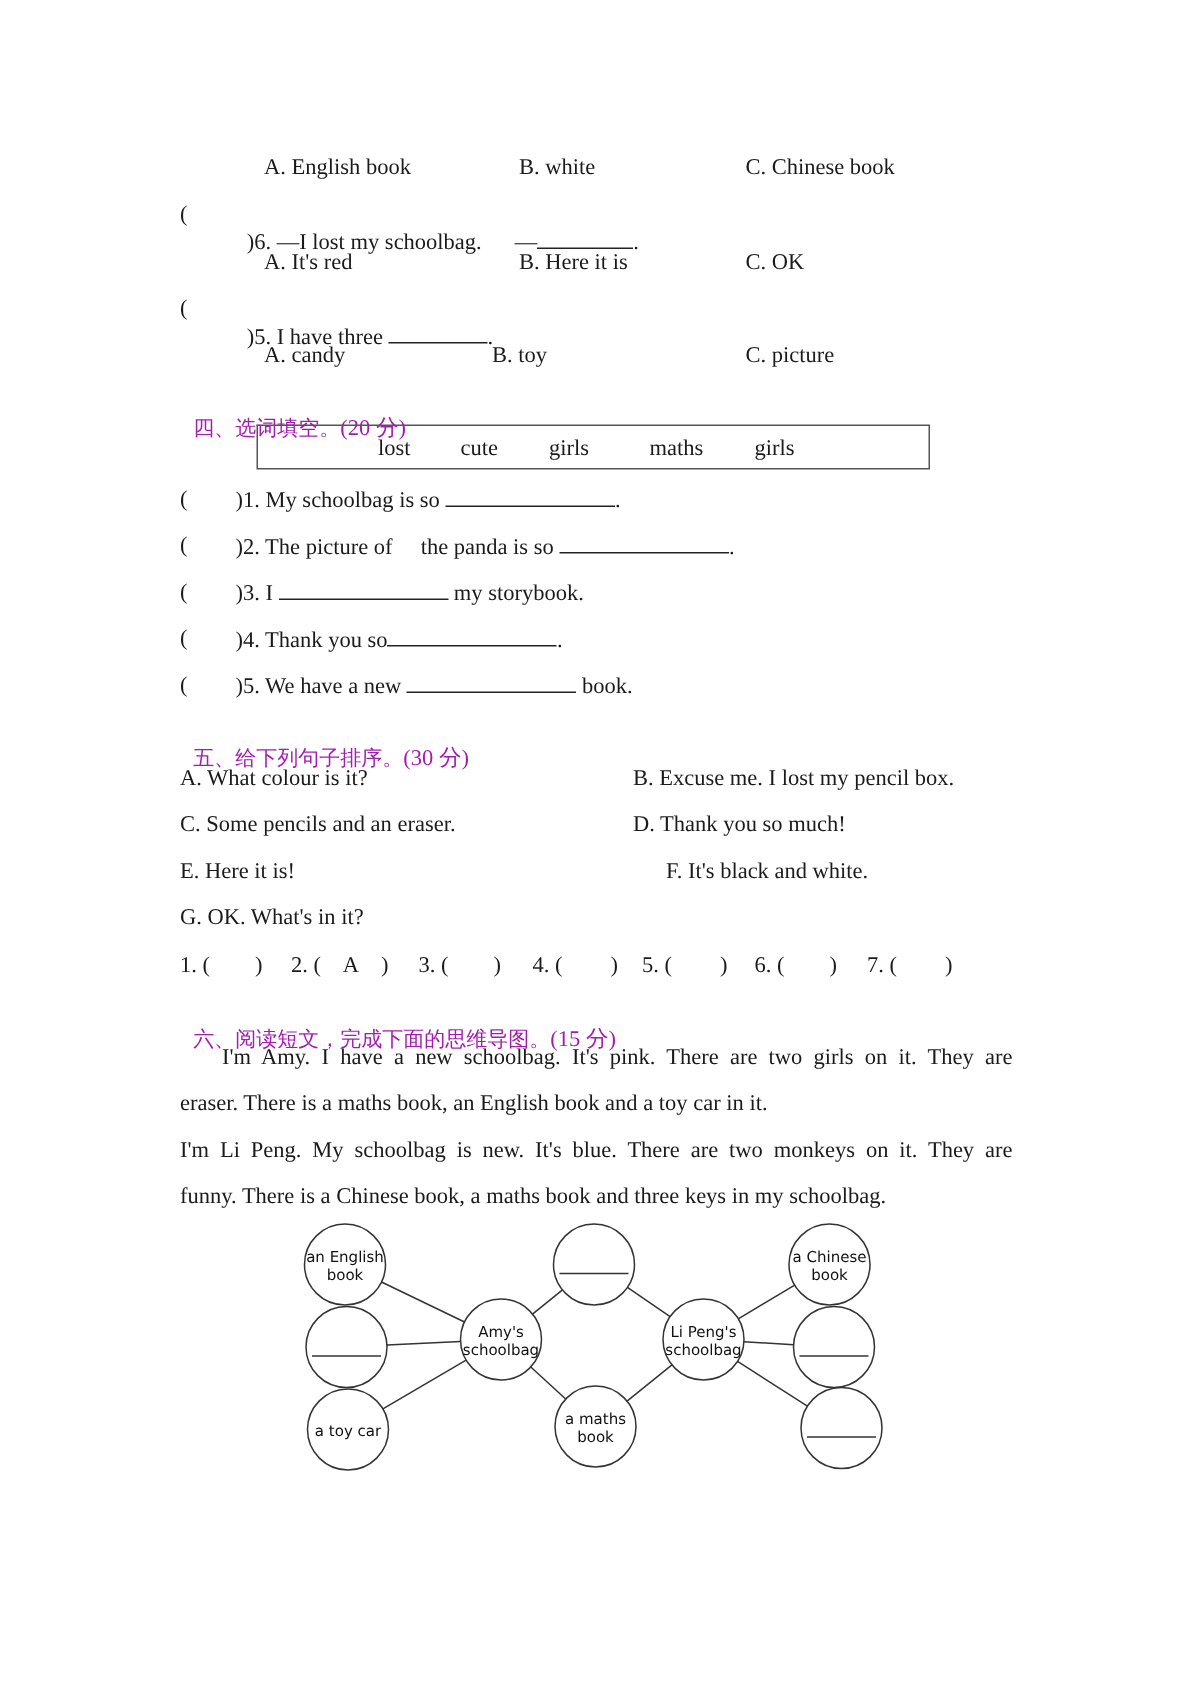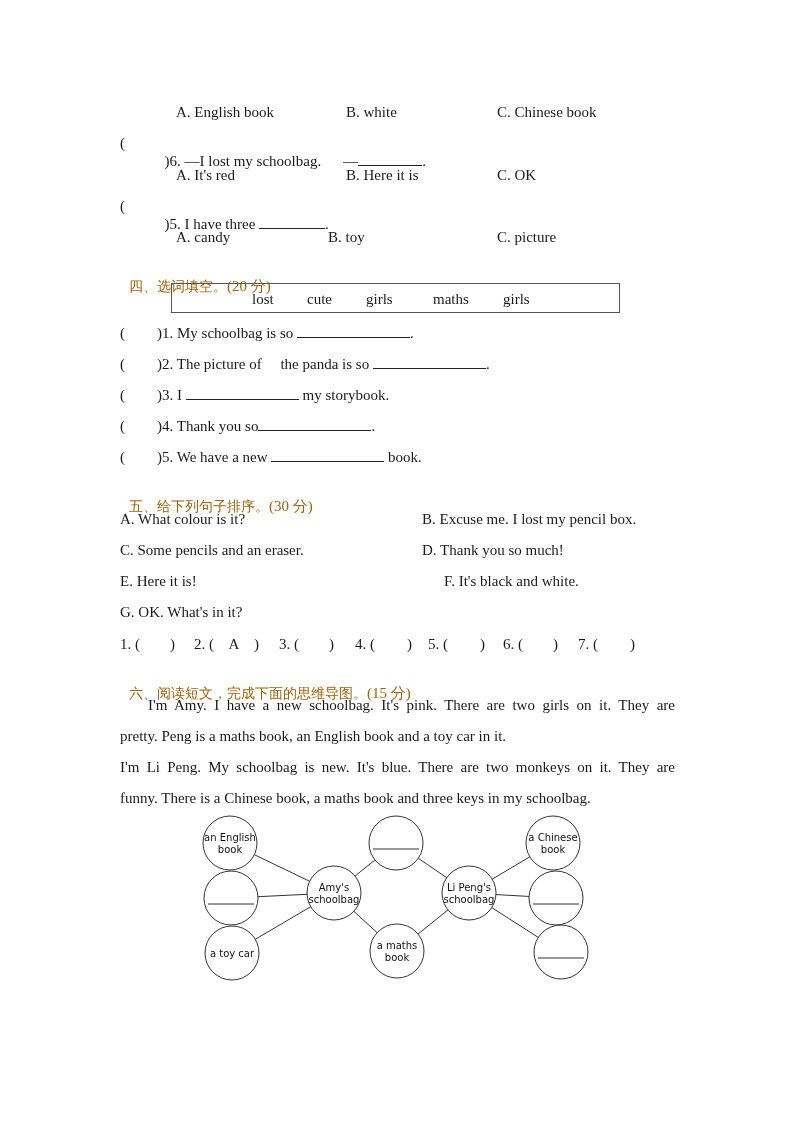--- a/index.html
+++ b/index.html
@@ -22,21 +22,21 @@
       line-height: 18px;
     }
     .opt { position: absolute; white-space: pre; line-height: 18px; }
     .paren-open { position: absolute; white-space: pre; line-height: 18px; }
     .heading {
       position: absolute;
       white-space: pre;
       line-height: 18px;
       font-family: "DejaVu Sans", "Liberation Sans", sans-serif;
       font-size: 14px;
-      color: #a16207;
+      color: #a21caf;
     }
     .heading .pts {
       font-family: "Liberation Serif", serif;
       font-size: 15px;
     }
     .word-box {
       position: absolute;
       left: 171px;
       top: 283px;
       width: 449px;
@@ -151,21 +151,21 @@
 <div class="ans-item" style="left:355px"><span>4. (</span><span style="display:inline-block;width:32px;text-align:center"></span><span>)</span></div>
 <div class="ans-item" style="left:428px"><span>5. (</span><span style="display:inline-block;width:32px;text-align:center"></span><span>)</span></div>
 <div class="ans-item" style="left:503px"><span>6. (</span><span style="display:inline-block;width:30px;text-align:center"></span><span>)</span></div>
 <div class="ans-item" style="left:578px"><span>7. (</span><span style="display:inline-block;width:32px;text-align:center"></span><span>)</span></div>
 
 <div class="heading" style="left:120px;top:666px">
   <span>六、阅读短文，完成下面的思维导图。</span><span class="pts">(15 分)</span>
 </div>
 
 <div class="passage" style="top:690px;left:148px;width:527px">I'm Amy. I have a new schoolbag. It's pink. There are two girls on it. They are</div>
-<div class="passage last" style="top:721px">pretty. Peng is a maths book, an English book and a toy car in it.</div>
+<div class="passage last" style="top:721px">eraser. There is a maths book, an English book and a toy car in it.</div>
 <div class="passage" style="top:752px;width:555px">I'm Li Peng. My schoolbag is new. It's blue. There are two monkeys on it. They are</div>
 <div class="passage last" style="top:783px">funny. There is a Chinese book, a maths book and three keys in my schoolbag.</div>
 
 <svg id="mindmap" xmlns="http://www.w3.org/2000/svg">
   <g id="edges">
       <line x1="309.66618453781996" y1="881.3010502585673" x2="254.33381546218004" y2="854.6989497414327" class="edge"></line>
       <line x1="307.0317564975456" y1="894.3091380340998" x2="257.9682435024544" y2="896.6908619659002" class="edge"></line>
       <line x1="310.7277761907402" y1="906.6895434172117" x2="255.27222380925977" y2="939.3104565827883" class="edge"></line>
       <line x1="355.0171520658339" y1="876.0506838178759" x2="374.9828479341661" y2="859.9493161821241" class="edge"></line>
       <line x1="353.8638520165937" y1="911.2873558248006" x2="377.1361479834063" y2="932.7126441751994" class="edge"></line>

